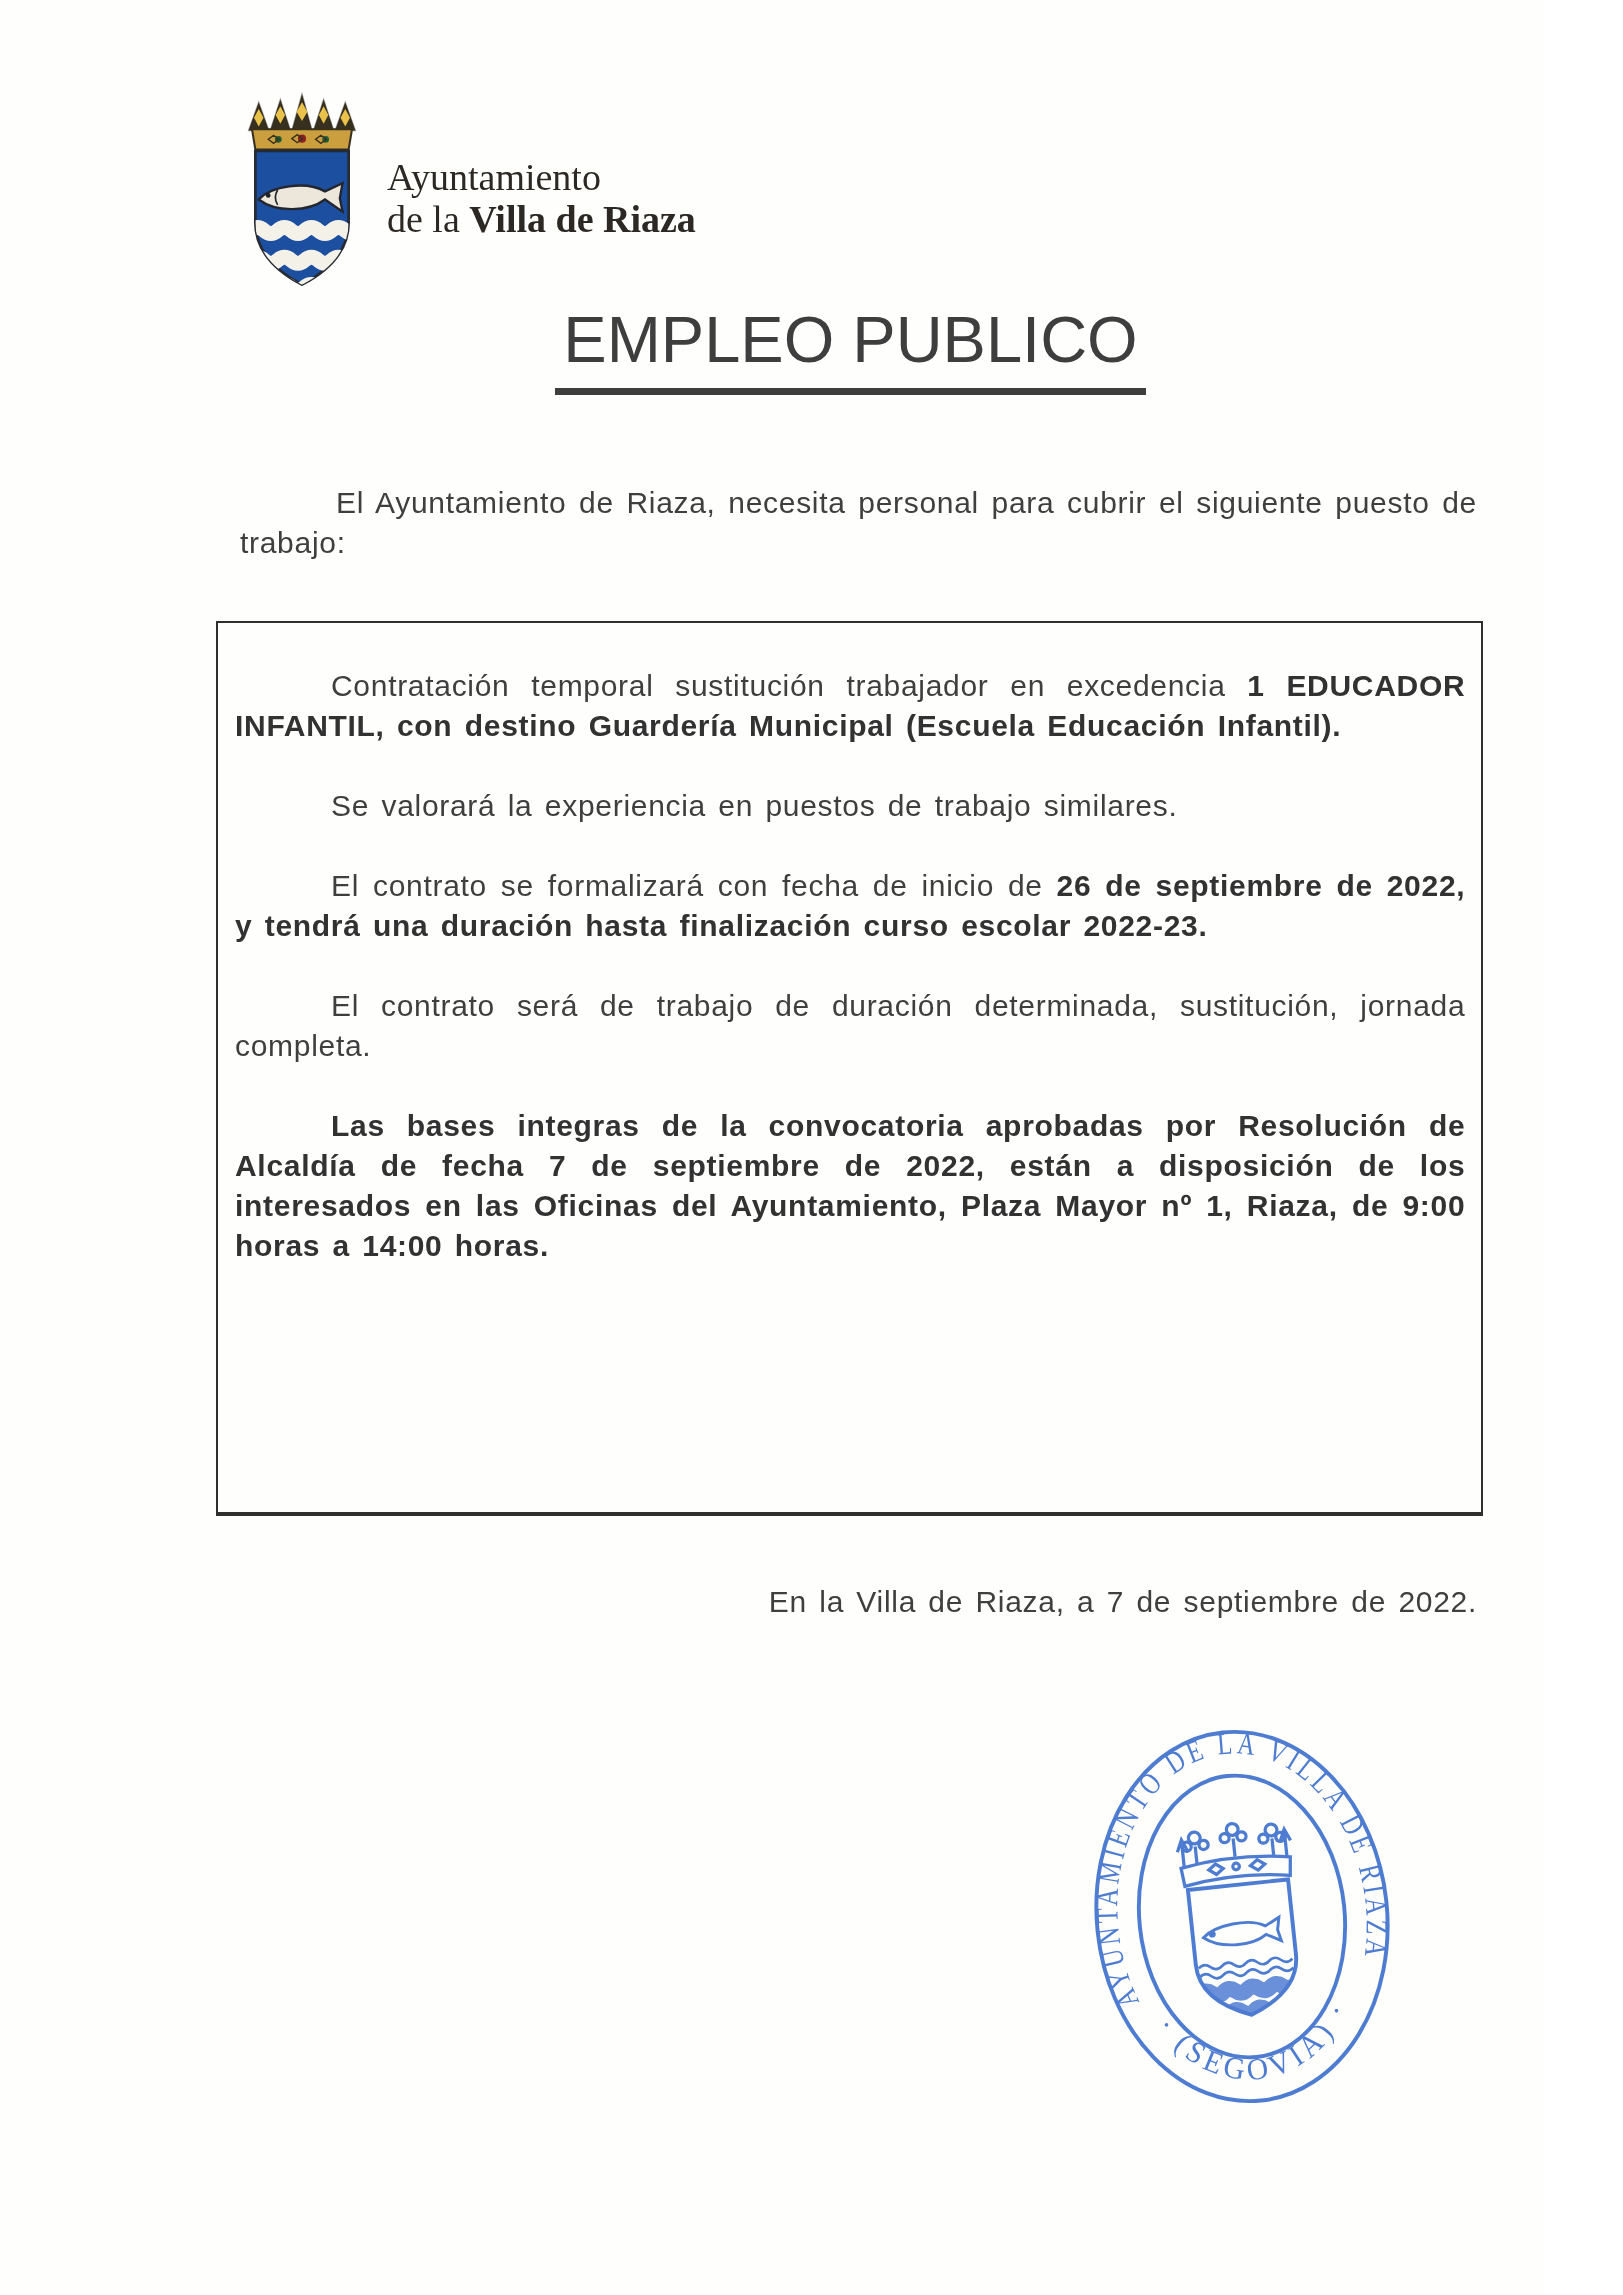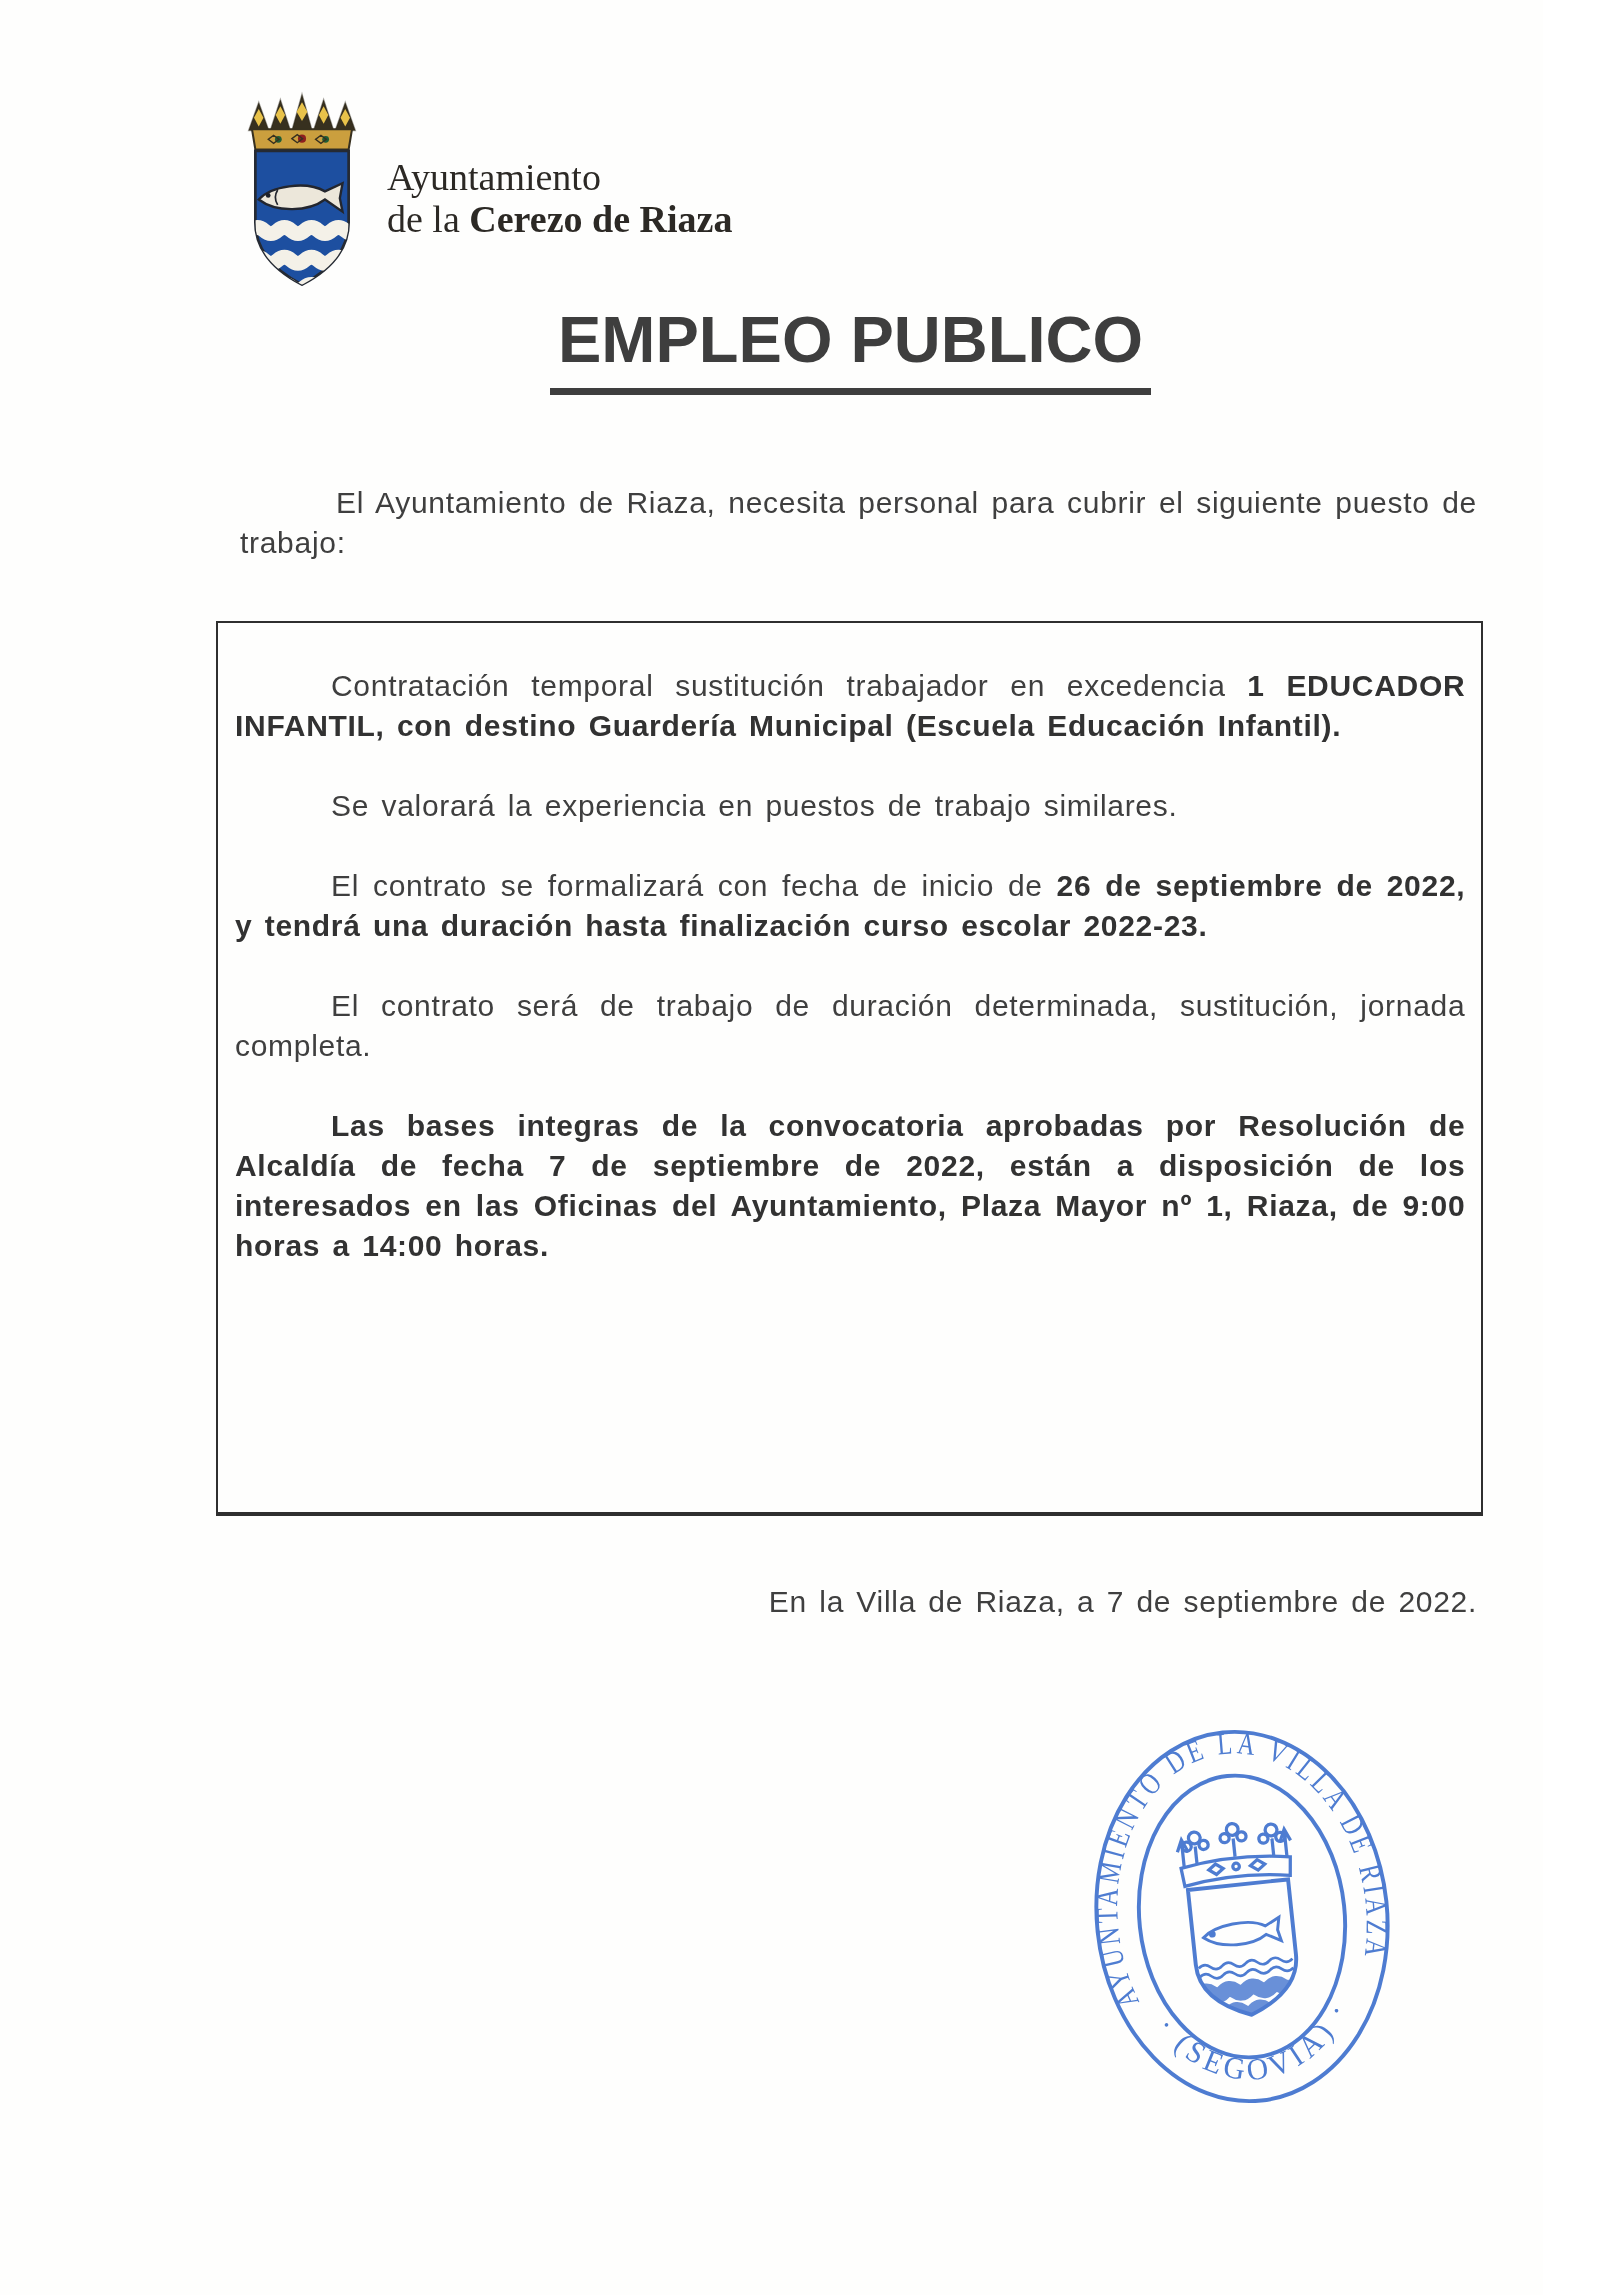--- a/index.html
+++ b/index.html
@@ -19,21 +19,21 @@
     position: absolute; left: 387px; top: 156px;
     font-family: "Liberation Serif", serif;
     font-size: 38px; line-height: 42px; color: #2c2925;
   }
   .org-name .bold { font-weight: 700; }
 
   
   .title-wrap { position: absolute; left: 232px; top: 302px; width: 1237px; text-align: center; }
   .title-inner {
     display: inline-block;
-    font-size: 65px; font-weight: 700; letter-spacing: 0px;
+    font-size: 65px; font-weight: 400; letter-spacing: 0px;
     color: #3e3e3e;
     padding: 0 7.9px 10.5px 7.9px;
     border-bottom: 7.2px solid #3e3e3e;
     white-space: nowrap;
   }
 
   
   .bodytext {
     font-size: 30px; line-height: 40px;
     letter-spacing: 0.7px; word-spacing: 3.3px;
@@ -109,21 +109,21 @@
       <g>
         <path d="M 26 162 C 44 142 96 134 124 150 L 150 138 L 146 160 L 150 180 L 124 162 C 100 180 52 182 26 162 Z" stroke="#23262e" stroke-width="3.5" fill="#ece7da"></path>
         <circle cx="40" cy="156" r="3.5" fill="#1d212a"></circle>
         <path d="M 54 148 q -7 11 0 22" fill="none" stroke="#23262e" stroke-width="2.5"></path>
       </g>
     </g>
   </svg>
 
   <div class="org-name">
     <div>Ayuntamiento</div>
-    <div><span>de la </span><span class="bold">Cerezo de Riaza</span></div>
+    <div><span>de la </span><span class="bold">Villa de Riaza</span></div>
   </div>
 
   <div class="title-wrap">
     <span class="title-inner">EMPLEO PUBLICO</span>
   </div>
 
   <p class="bodytext intro">El Ayuntamiento de Riaza, necesita personal para cubrir el siguiente puesto de trabajo:</p>
 
   <section class="notice-box">
     <p class="bodytext"><span class="seg">Contratación temporal sustitución trabajador en excedencia </span><span class="seg bold">1 EDUCADOR INFANTIL, con destino Guardería Municipal (Escuela Educación Infantil).</span></p>

